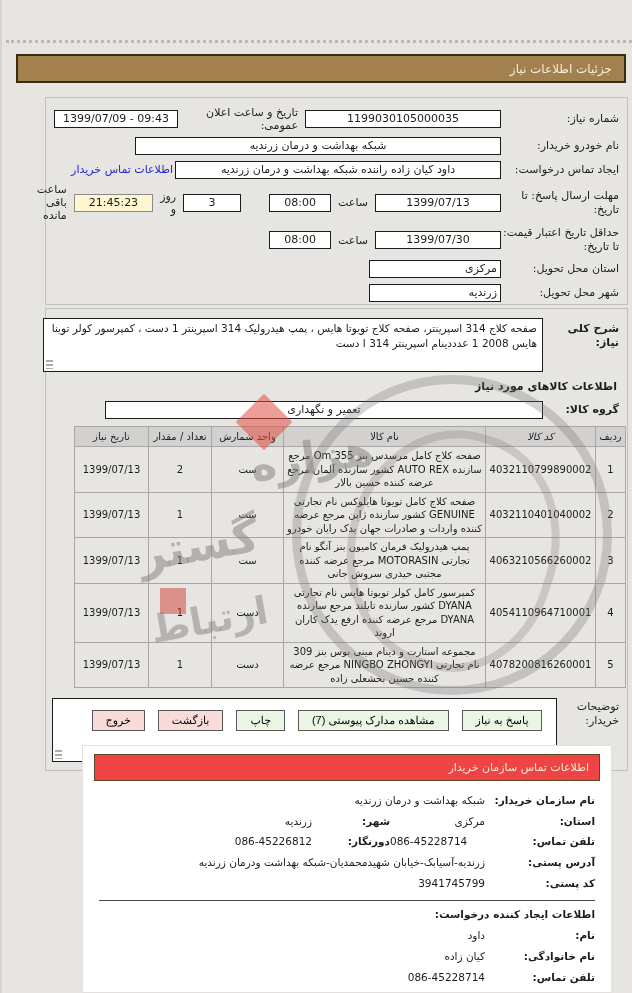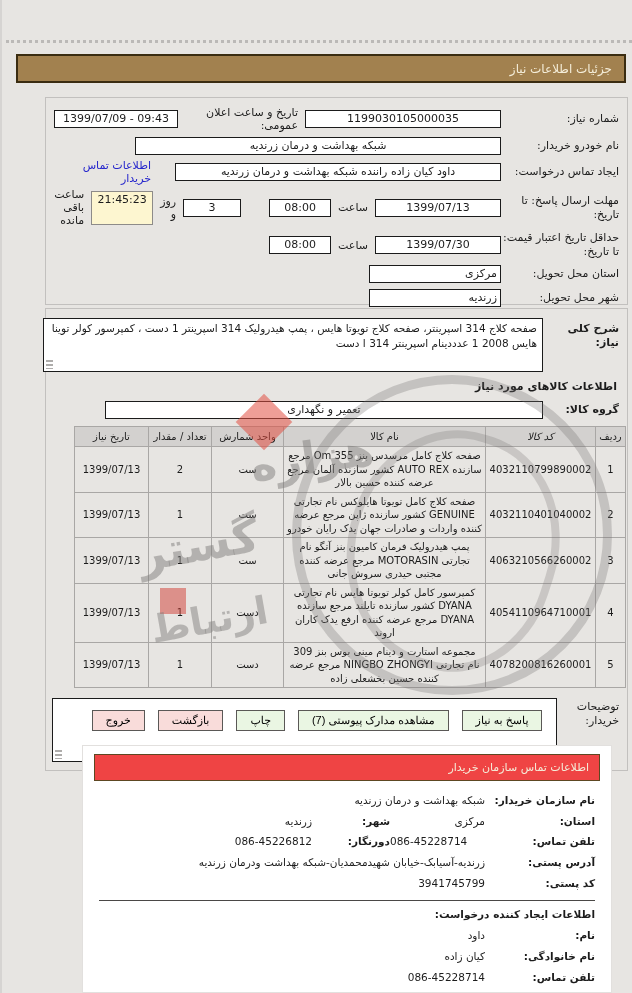--- a/index.html
+++ b/index.html
@@ -31,24 +31,24 @@
   #panel-b { top: 308px; min-height: 394px; padding-top: 6px; padding-bottom: 8px; }
   .frow { display: flex; align-items: center; margin: 3px 8px; min-height: 21px; }
   .flbl { flex: 0 0 118px; line-height: 1.25; }
   .field {
     background: #fff; border: 1px solid #1b1b1b; height: 18px; line-height: 16px;
     padding: 0 3px; overflow: hidden; white-space: nowrap;
   }
   .ltr { direction: ltr; unicode-bidi: embed; }
   .center { text-align: center; }
   .lbl-mid { margin: 0 7px; }
-  .link { color: #2525cc; margin-right: 24px; cursor: pointer; }
+  .link { color: #2525cc; margin-right: 2px; cursor: pointer; }
   .hl {
-    background: #fdf6d0; border: 1px solid #8d8b89; height: 34px; line-height: 16px;
-    padding: 0 5px; text-align: center;
+    background: #fdf6d0; border: 1px solid #8d8b89; height: 18px; line-height: 16px;
+    padding: 0 14px; text-align: center;
   }
   .radio {
     width: 12px; height: 12px; border: 1px solid #757371; border-radius: 50%;
     background: #fdfdfd; display: inline-block; margin-left: 4px; position: relative; flex: none;
   }
   .radio.checked::after {
     content: ""; position: absolute; inset: 2px; border-radius: 50%; background: #4c4a48;
   }
   .checkbox {
     width: 12px; height: 12px; border: 1px solid #757371; background: #fdfdfd;

